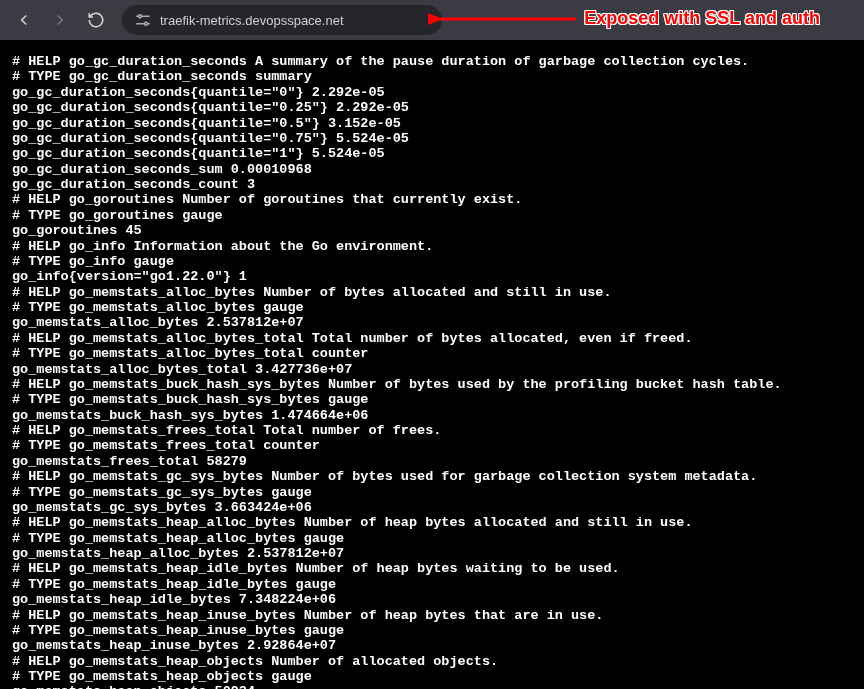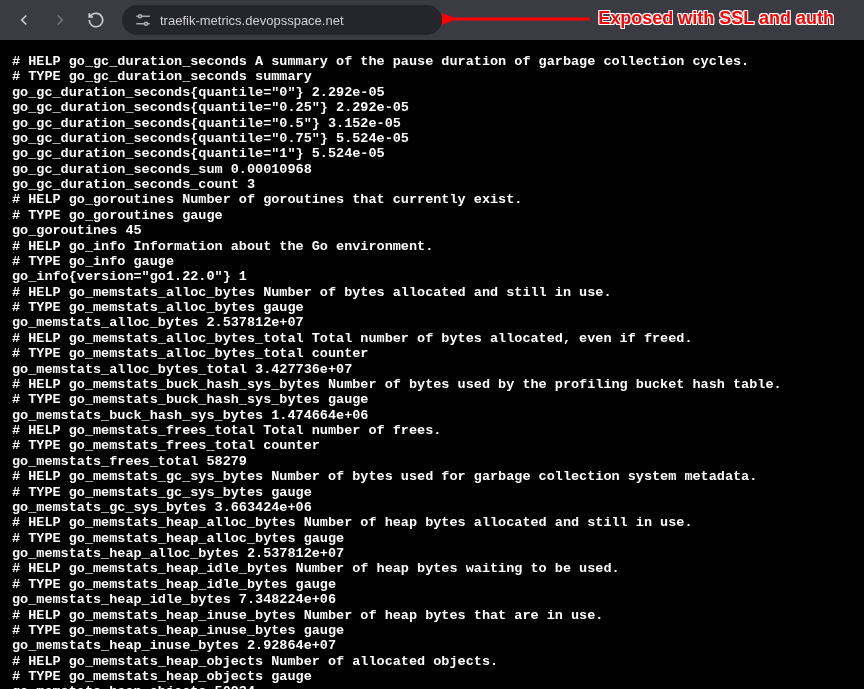--- a/index.html
+++ b/index.html
@@ -53,21 +53,21 @@
       opacity: 0.8;
     }
     .url-text {
       color: #cfcfd4;
       font-size: 13px;
       white-space: nowrap;
     }
     .annotation {
       position: absolute;
       top: 8px;
-      right: 30px;
+      right: 44px;
       display: flex;
       align-items: center;
       pointer-events: none;
     }
     .annotation-text {
       color: #ff0000;
       font-weight: bold;
       font-size: 18px;
       text-shadow:
         -1px -1px 0 #fff,

